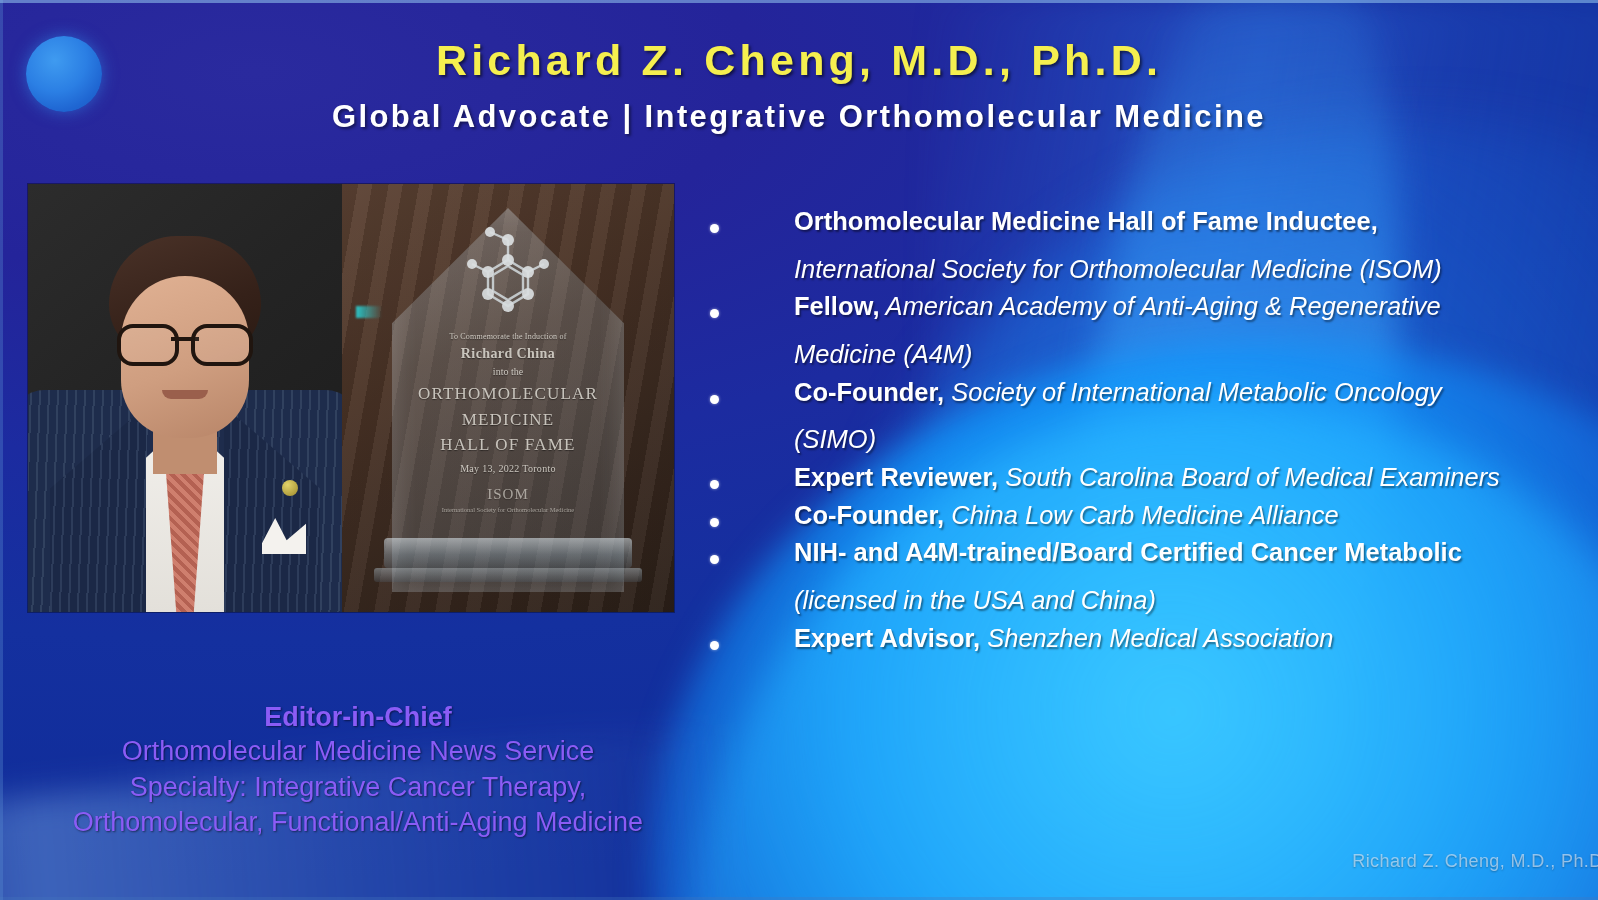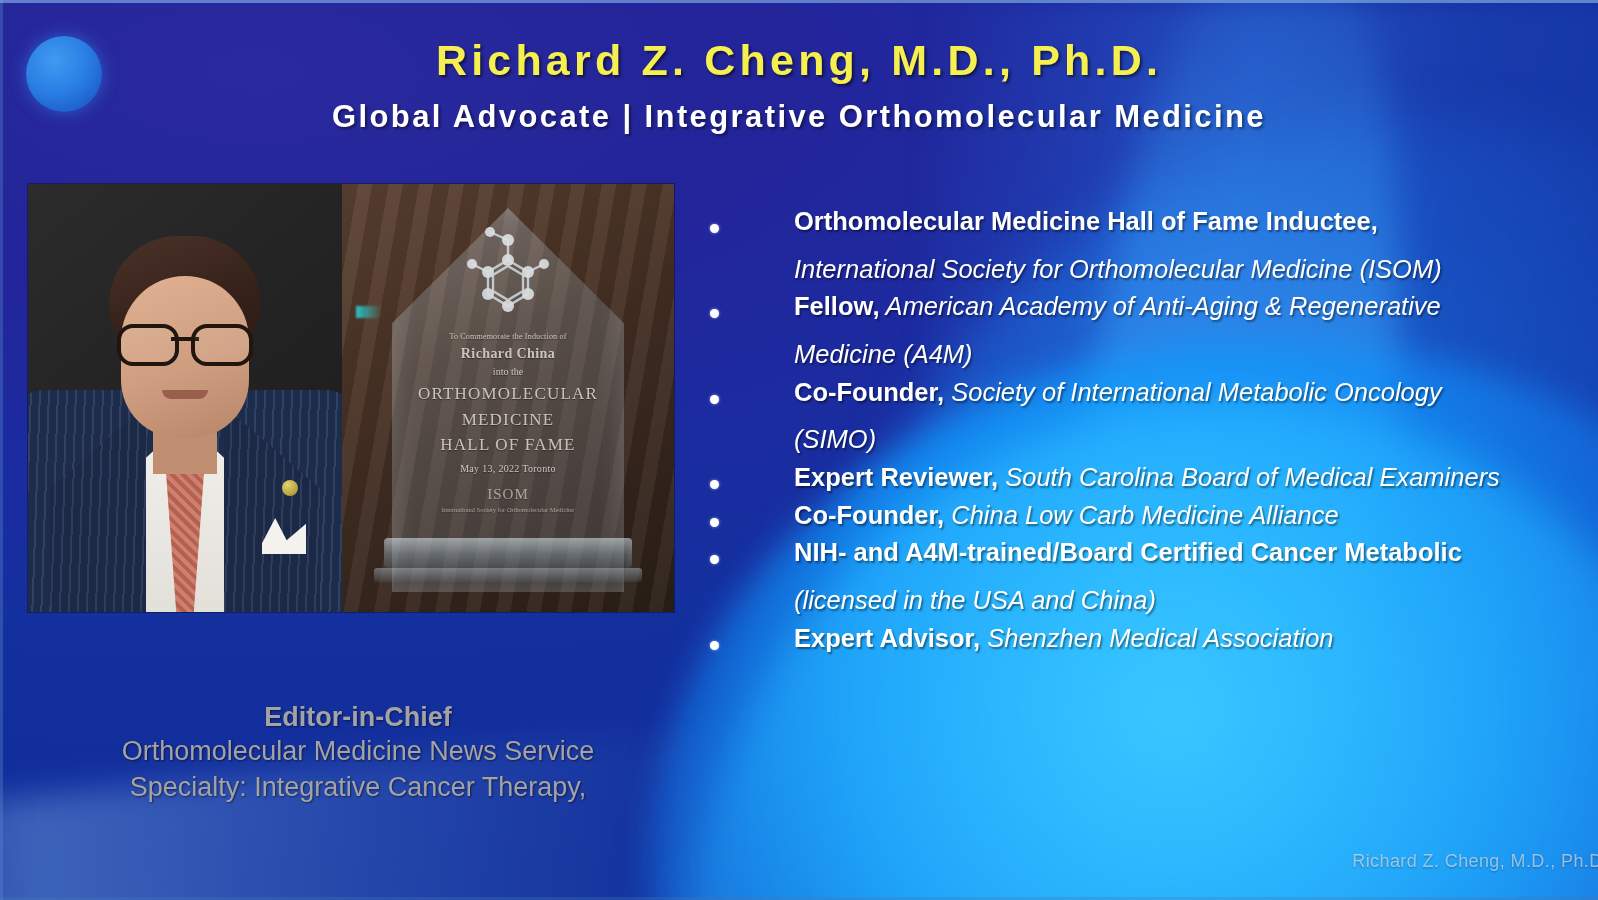--- a/index.html
+++ b/index.html
@@ -266,21 +266,21 @@
     position:absolute;left:14px;top:122px;width:26px;height:12px;
     background:linear-gradient(90deg,rgba(40,220,225,.85),rgba(30,170,200,0));
     filter:blur(1px);
   }
 
   
   .caption{
     position:absolute;
     left:0;top:700px;width:716px;
     text-align:center;z-index:20;
-    color:#a3a3a3;
+    color:#8b5cf6;
     text-shadow:1px 1px 2px rgba(0,0,0,.5);
   }
   .cap-title{
     font-size:27px;font-weight:bold;line-height:1.26;margin:0;
   }
   .cap-line{
     font-size:27px;font-weight:normal;line-height:1.32;margin:0;
   }
 
   
@@ -410,20 +410,21 @@
 
       <div class="glass-base"></div>
       <div class="glass-base2"></div>
     </div>
   </div>
 
   <div class="caption">
     <p class="cap-title">Editor-in-Chief</p>
     <p class="cap-line">Orthomolecular Medicine News Service</p>
     <p class="cap-line">Specialty: Integrative Cancer Therapy,</p>
+    <p class="cap-line">Orthomolecular, Functional/Anti-Aging Medicine</p>
   </div>
 
   <div class="bullets" id="bullet-list">
       <div class="bullet-row">
         <span class="dot"></span>
         <div class="btext">
           <span class="line"><span class="b">Orthomolecular Medicine Hall of Fame Inductee,</span></span>
           <span class="line"><span class="i">International Society for Orthomolecular Medicine (ISOM)</span></span>
         </div>
       </div>

